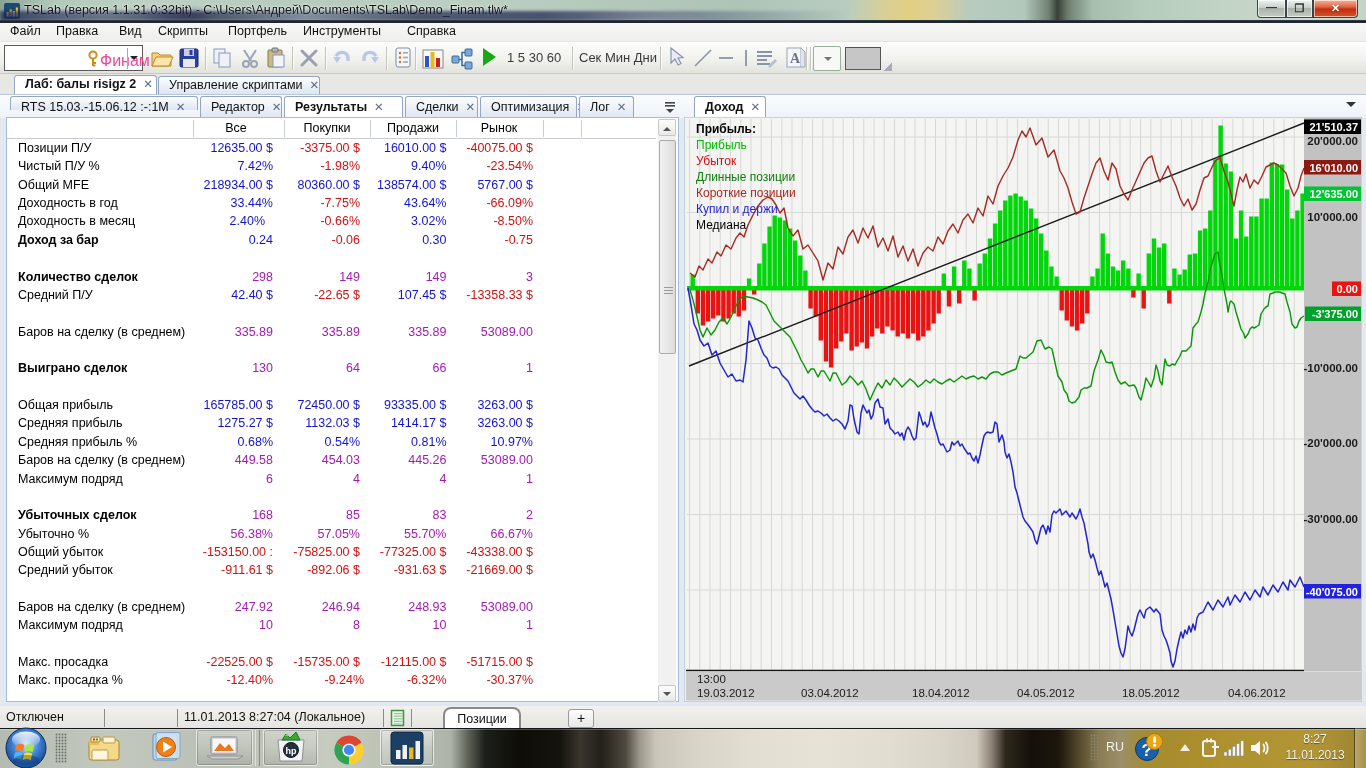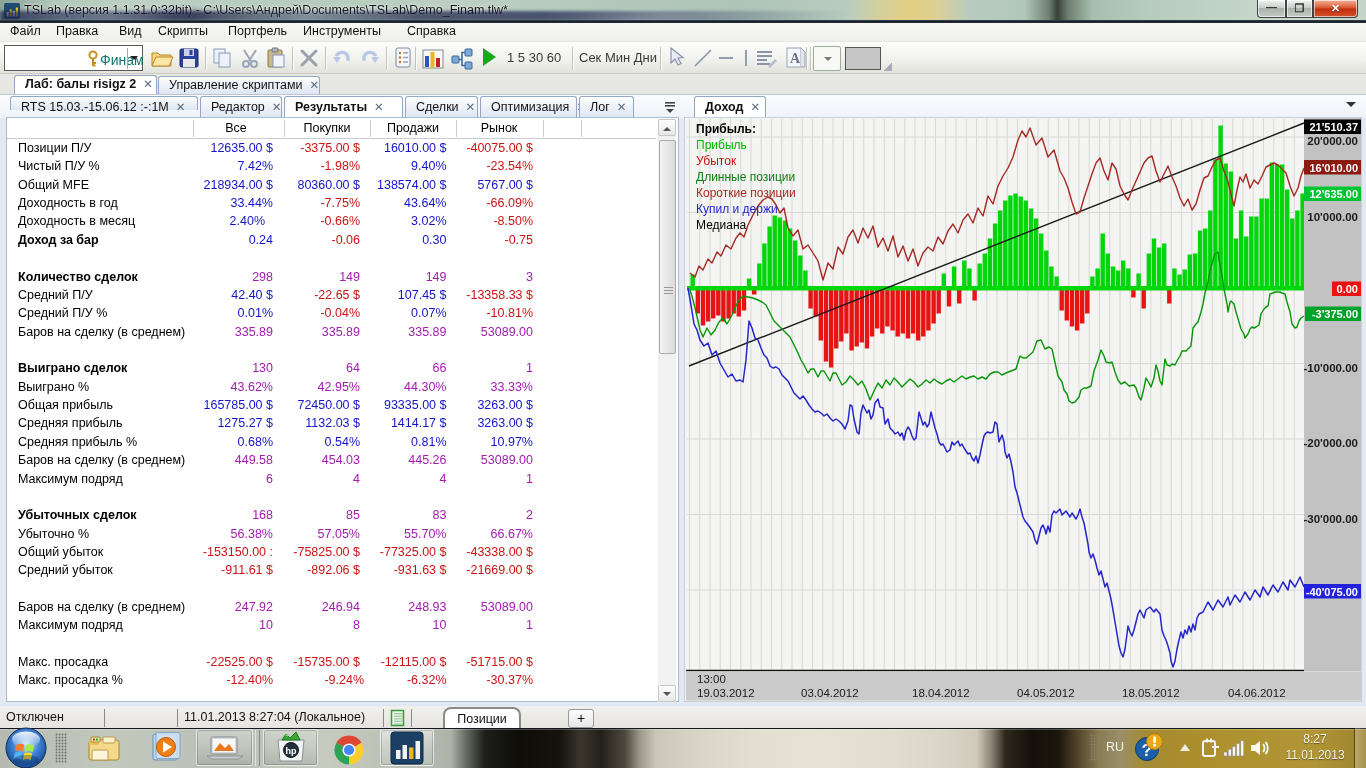--- a/index.html
+++ b/index.html
@@ -28,21 +28,21 @@
 
 #menubar { position:absolute; left:0; top:23px; width:1366px; height:18px; background:linear-gradient(180deg,#f7f7f5,#eeeeec); font-size:12.5px; color:#111; }
 #menubar span { position:absolute; top:1px; }
 
 #toolbar { position:absolute; left:0; top:41px; width:1366px; height:33px;
  background:linear-gradient(180deg,#fdfdfc,#f0f0ec 60%,#e3e3dd); border-bottom:1px solid #c9c9c1; border-top:1px solid #e6e6e2;}
 .tsep { position:absolute; top:5px; width:1px; height:23px; background:#c4c4bc; box-shadow:1px 0 0 #fbfbf9; }
 .ticn { position:absolute; top:4px; }
 #combo { position:absolute; left:4px; top:3px; width:139px; height:26px; background:#fff; border:1px solid #5a5a5a; }
 #combo .key { position:absolute; left:82px; top:4px; }
-#combo .ctext { position:absolute; left:95px; top:6px; font-size:14px; color:#0f766e; }
+#combo .ctext { position:absolute; left:95px; top:6px; font-size:16px; color:#ec4899; }
 #combo .csep { position:absolute; right:14px; top:2px; width:1px; height:21px; background:#aaa; }
 #combo .carr { position:absolute; right:4px; top:10px; width:0; height:0; border:4px solid transparent; border-top-color:#222; }
 .tbtext { position:absolute; top:8px; font-size:13px; color:#3a3a3a; }
 
 #tabrow1 { position:absolute; left:0; top:74px; width:1366px; height:20px; background:#e7e8e4; }
 #tabstrip2bg { position:absolute; left:0; top:94px; width:1366px; height:24px; background:linear-gradient(180deg,#fbfcfe,#eef2f8); border-top:1px solid #b9c6da; }
 .tab { position:absolute; box-sizing:border-box; font-size:12.5px; color:#111; white-space:nowrap;
  border:1px solid #93a7c4; border-bottom:none; border-radius:3px 3px 0 0;
  background:linear-gradient(180deg,#fcfdfe,#dde6f2); }
 .tab.active { background:#fff; font-weight:bold; }
@@ -303,47 +303,33 @@
       <span class="tv k" style="left:300.5px">149</span>
       <span class="tv k" style="left:387.0px">3</span>
     </div>
     <div class="trow" style="top:287.9px">
       <span class="tl" style="font-weight:400">Средний П/У</span>
       <span class="tv b" style="left:127.0px">42.40 $</span>
       <span class="tv r" style="left:214.0px">-22.65 $</span>
       <span class="tv b" style="left:300.5px">107.45 $</span>
       <span class="tv r" style="left:387.0px">-13358.33 $</span>
     </div>
-    <div class="trow" style="top:306.2px">
-      <span class="tl" style="font-weight:400">Средний П/У %</span>
-      <span class="tv b" style="left:127.0px">0.01%</span>
-      <span class="tv r" style="left:214.0px">-0.04%</span>
-      <span class="tv b" style="left:300.5px">0.07%</span>
-      <span class="tv r" style="left:387.0px">-10.81%</span>
-    </div>
     <div class="trow" style="top:324.6px">
       <span class="tl" style="font-weight:400">Баров на сделку (в среднем)</span>
       <span class="tv k" style="left:127.0px">335.89</span>
       <span class="tv k" style="left:214.0px">335.89</span>
       <span class="tv k" style="left:300.5px">335.89</span>
       <span class="tv k" style="left:387.0px">53089.00</span>
     </div>
     <div class="trow" style="top:361.3px">
       <span class="tl" style="font-weight:700">Выиграно сделок</span>
       <span class="tv k" style="left:127.0px">130</span>
       <span class="tv k" style="left:214.0px">64</span>
       <span class="tv k" style="left:300.5px">66</span>
       <span class="tv k" style="left:387.0px">1</span>
-    </div>
-    <div class="trow" style="top:379.7px">
-      <span class="tl" style="font-weight:400">Выиграно %</span>
-      <span class="tv k" style="left:127.0px">43.62%</span>
-      <span class="tv k" style="left:214.0px">42.95%</span>
-      <span class="tv k" style="left:300.5px">44.30%</span>
-      <span class="tv k" style="left:387.0px">33.33%</span>
     </div>
     <div class="trow" style="top:398.0px">
       <span class="tl" style="font-weight:400">Общая прибыль</span>
       <span class="tv b" style="left:127.0px">165785.00 $</span>
       <span class="tv b" style="left:214.0px">72450.00 $</span>
       <span class="tv b" style="left:300.5px">93335.00 $</span>
       <span class="tv b" style="left:387.0px">3263.00 $</span>
     </div>
     <div class="trow" style="top:416.4px">
       <span class="tl" style="font-weight:400">Средняя прибыль</span>

